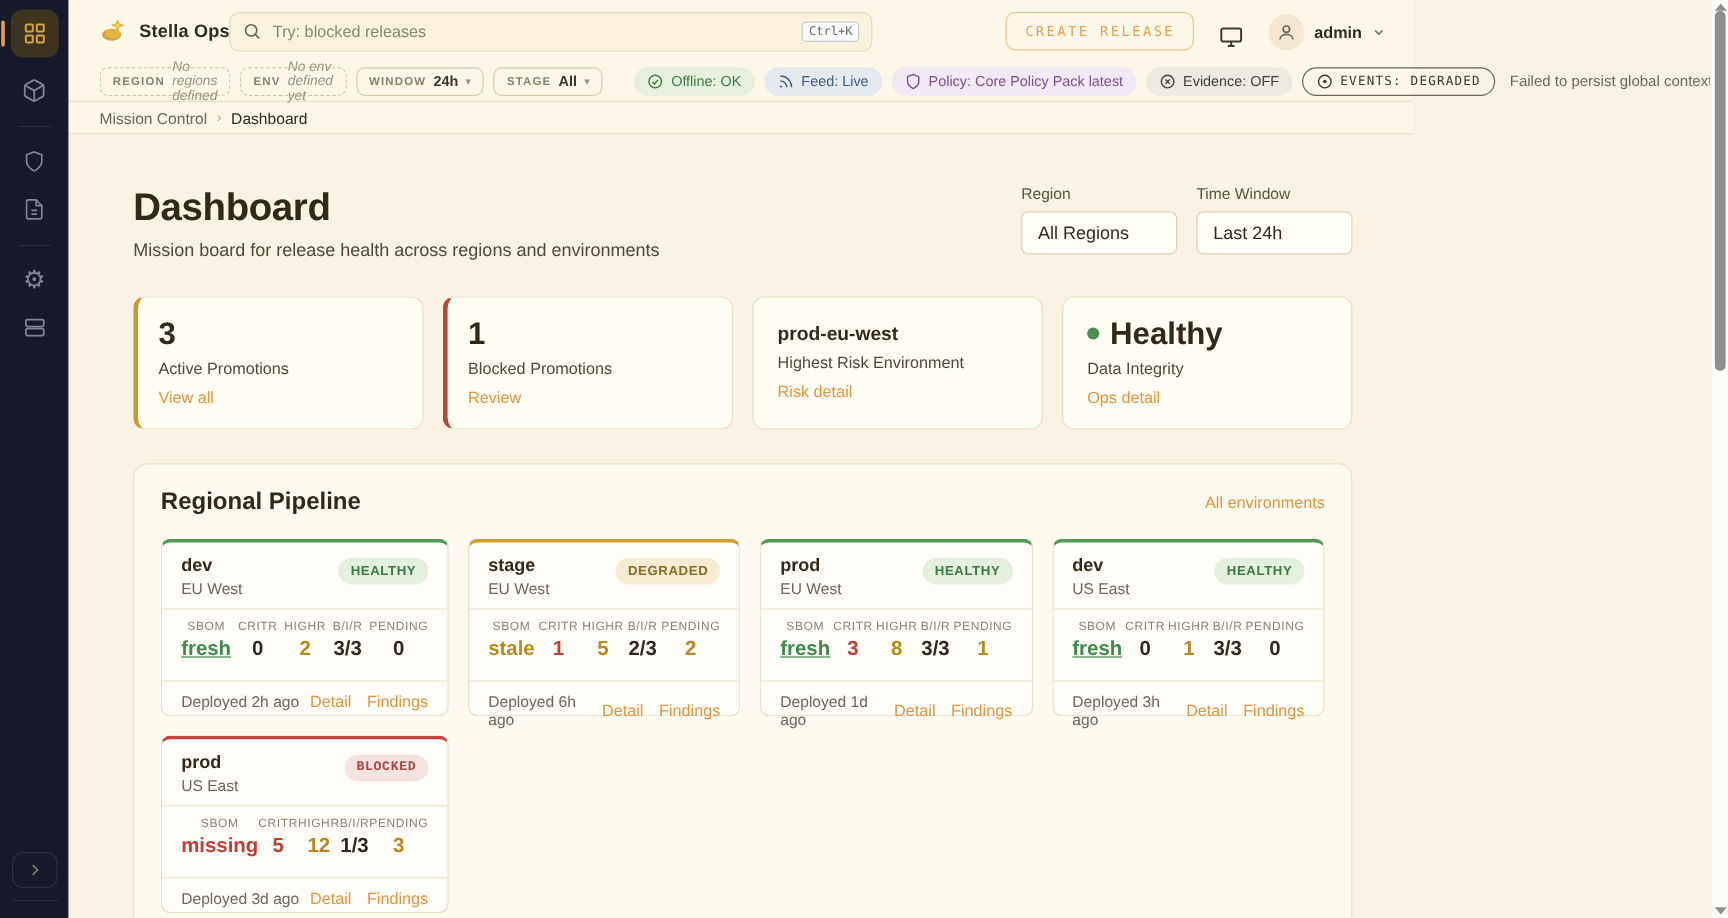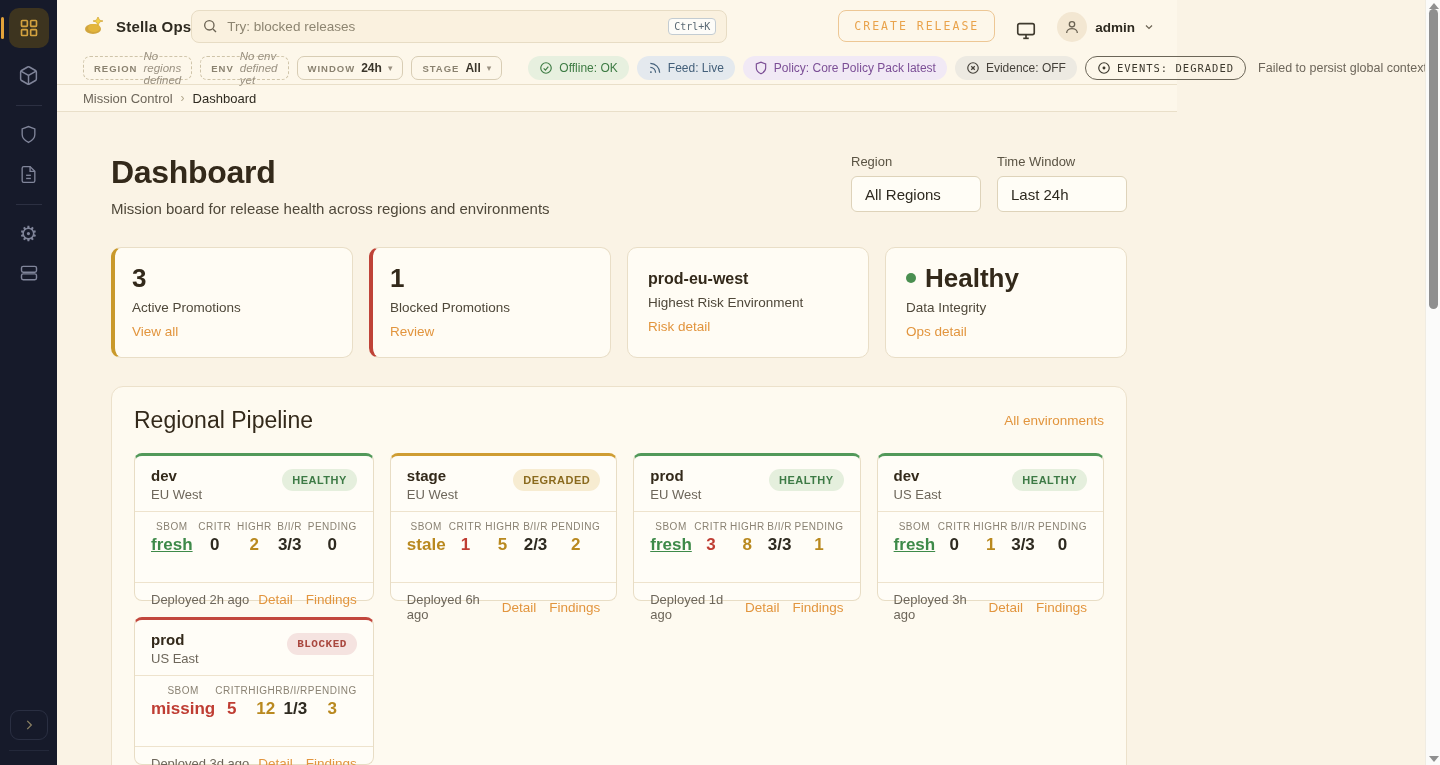--- a/index.html
+++ b/index.html
@@ -115,36 +115,36 @@
   .stat-value-sm { font-size:16px; font-weight:bold; color:#33291a; margin-top:6px; }
   .stat-label { font-size:13.5px; color:#4f483a; margin-top:7px; }
   .stat-link { font-size:13.5px; color:#e2953e; margin-top:9px; cursor:pointer; }
   .health-row { display:flex; align-items:center; gap:9px; }
   .health-dot { width:10px; height:10px; border-radius:50%; background:#4a8f50; }
 
   
   .pipeline-panel { margin-top:28px; background:#fefaf0; border:1px solid #ece1cb; border-radius:12px;
     padding:20px 22px; height:480px; }
   .panel-head { display:flex; justify-content:space-between; align-items:center; }
-  .panel-title { font-size:23px; font-weight:normal; color:#33291a; }
+  .panel-title { font-size:20px; font-weight:bold; color:#33291a; }
   .panel-link { font-size:13.5px; color:#e2953e; cursor:pointer; }
   .pipe-grid { display:grid; grid-template-columns:repeat(4,1fr); gap:16px; margin-top:19px; }
   .pipe-card { background:#fffdf7; border:1px solid #e8ddc5; border-top:3px solid #999; border-radius:8px; height:148px; }
   .st-healthy  { border-top-color:#52995a; }
   .st-degraded { border-top-color:#cf9d33; }
   .st-blocked  { border-top-color:#c2463c; }
   .pc-head { display:flex; justify-content:space-between; align-items:flex-start; padding:11px 16px 9px; }
   .pc-env { font-size:15px; font-weight:bold; color:#33291a; }
   .pc-region { font-size:13px; color:#6d665a; margin-top:3px; }
   .pc-badge { font-size:11px; font-weight:bold; letter-spacing:.5px; padding:5px 10px; border-radius:12px; margin-top:2px; }
   .bst-healthy  { background:#e5efdd; color:#3d7a45; }
   .bst-degraded { background:#f7ecd1; color:#8a6a1e; }
   .bst-blocked  { background:#f5e3e0; color:#a9473e;font-family:Liberation Mono, monospace; }
   .pc-metrics { border-top:1px solid #eee3cd; border-bottom:1px solid #eee3cd;
-    display:flex; justify-content:space-between; padding:9px 16px 27px; }
+    display:flex; justify-content:space-between; padding:9px 16px 16px; }
   .metric { text-align:center; }
   .m-label { font-size:10px; letter-spacing:.5px; color:#8a8273; }
   .m-value { font-size:17px; font-weight:bold; margin-top:3px; }
   .tone-green { color:#3e8a49;text-decoration:underline; } .tone-amber { color:#b9891f; }
   .tone-red { color:#bf3d33; } .tone-dark { color:#2e2a20; }
   .pc-foot { display:flex; justify-content:space-between; align-items:center; padding:9px 16px; }
   .pc-deployed { font-size:13px; color:#6d665a; }
   .pc-links { display:flex; gap:13px; }
   .pc-link { font-size:13.5px; color:#e2953e; cursor:pointer; }
 </style>

